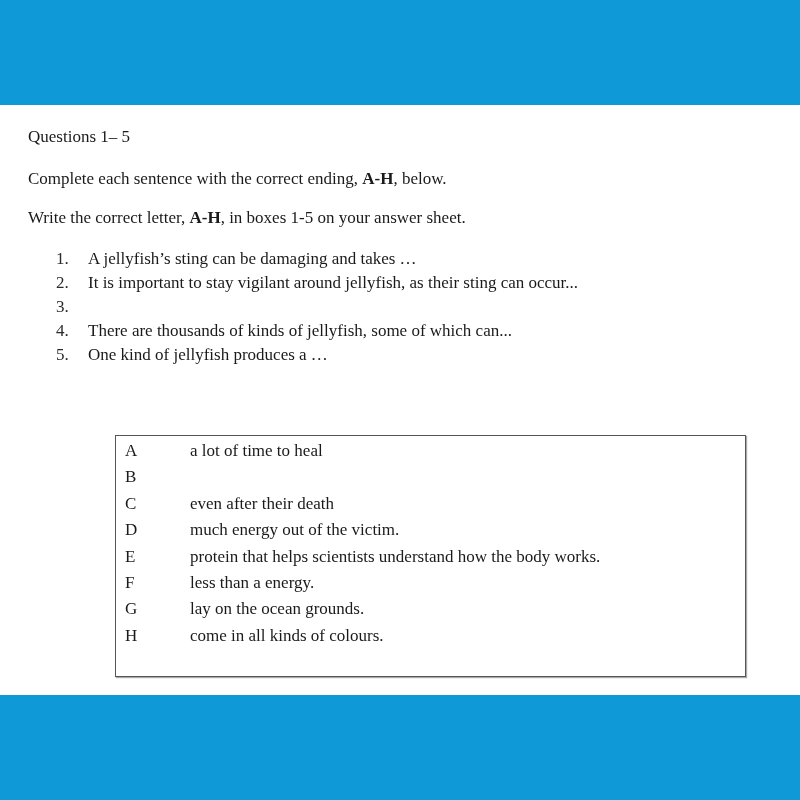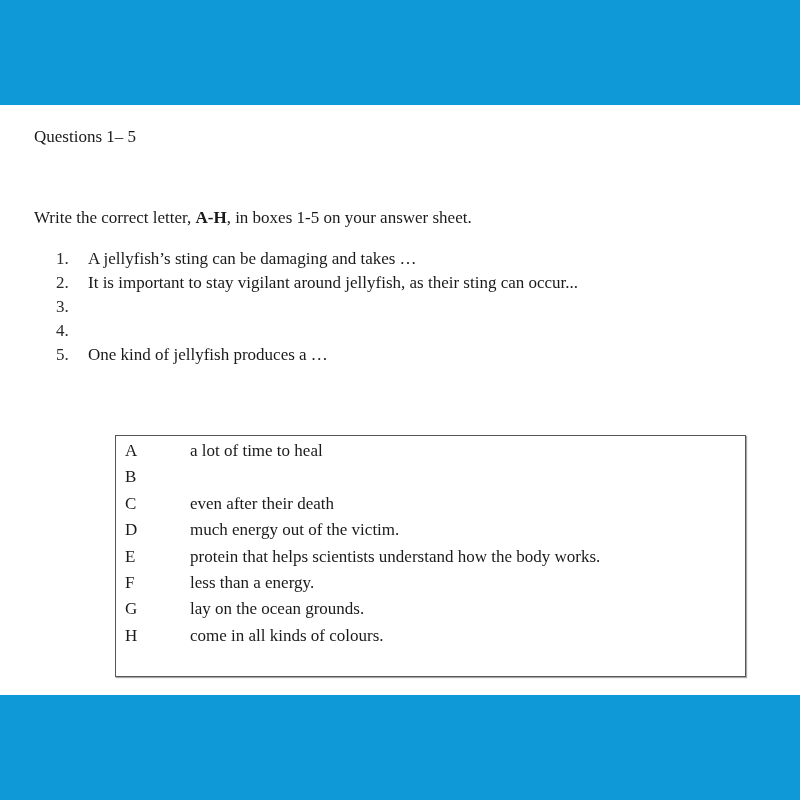--- a/index.html
+++ b/index.html
@@ -5,21 +5,21 @@
     html, body { margin: 0; padding: 0; }
     body {
       width: 800px; height: 800px; position: relative; overflow: hidden;
       background: #0f99d6;
       font-family: "Liberation Serif", "DejaVu Serif", serif;
       color: #1a1a1a;
     }
     .band-top { position: absolute; left: 0; top: 0; width: 800px; height: 105px; background: #0f99d6; }
     .band-bottom { position: absolute; left: 0; top: 695px; width: 800px; height: 105px; background: #0f99d6; }
     .sheet { position: absolute; left: 0; top: 105px; width: 800px; height: 590px; background: #ffffff; }
-    .line { position: absolute; left: 34px; font-size: 17px; white-space: nowrap; line-height: 20px; }
+    .line { position: absolute; left: 28px; font-size: 17px; white-space: nowrap; line-height: 20px; }
     .title { top: 22px; }
     .instr1 { top: 64px; }
     .instr2 { top: 103px; }
     .qlist { position: absolute; left: 56px; top: 144px; margin: 0; padding: 0; list-style: none; }
     .qitem { font-size: 17px; height: 24px; line-height: 20px; white-space: nowrap; display: flex; }
     .qnum { width: 32px; color: #2a2a2a; }
     .box {
       position: absolute; left: 115px; top: 330px; width: 629px; height: 240px;
       border: 1.5px solid #555; box-shadow: 1px 1px 1px #aaa; background: #fff;
     }
@@ -28,37 +28,39 @@
     b { font-weight: bold; }
   </style>
 </head>
 <body>
 
 <div class="band-top"></div>
 
 <div class="sheet">
   <div class="line title">Questions 1– 5</div>
 
+  <div class="line instr1"><span>Complete each sentence with the correct ending, </span><b>A-H</b><span>, below.</span></div>
 
   <div class="line instr2"><span>Write the correct letter, </span><b>A-H</b><span>, in boxes 1-5 on your answer sheet.</span></div>
 
   <ul class="qlist">
     <li class="qitem">
         <span class="qnum">1.</span>
         <span>A jellyfish’s sting can be damaging and takes …</span>
       </li>
     <li class="qitem">
         <span class="qnum">2.</span>
         <span>It is important to stay vigilant around jellyfish, as their sting can occur...</span>
       </li>
     <li class="qitem">
         <span class="qnum">3.</span>
       </li>
     <li class="qitem">
         <span class="qnum">4.</span>
+        <span>There are thousands of kinds of jellyfish, some of which can...</span>
       </li>
     <li class="qitem">
         <span class="qnum">5.</span>
         <span>One kind of jellyfish produces a …</span>
       </li>
   </ul>
 
   <div class="box">
     <div class="opt" style="top:5px">
         <span class="opt-letter">A</span>

